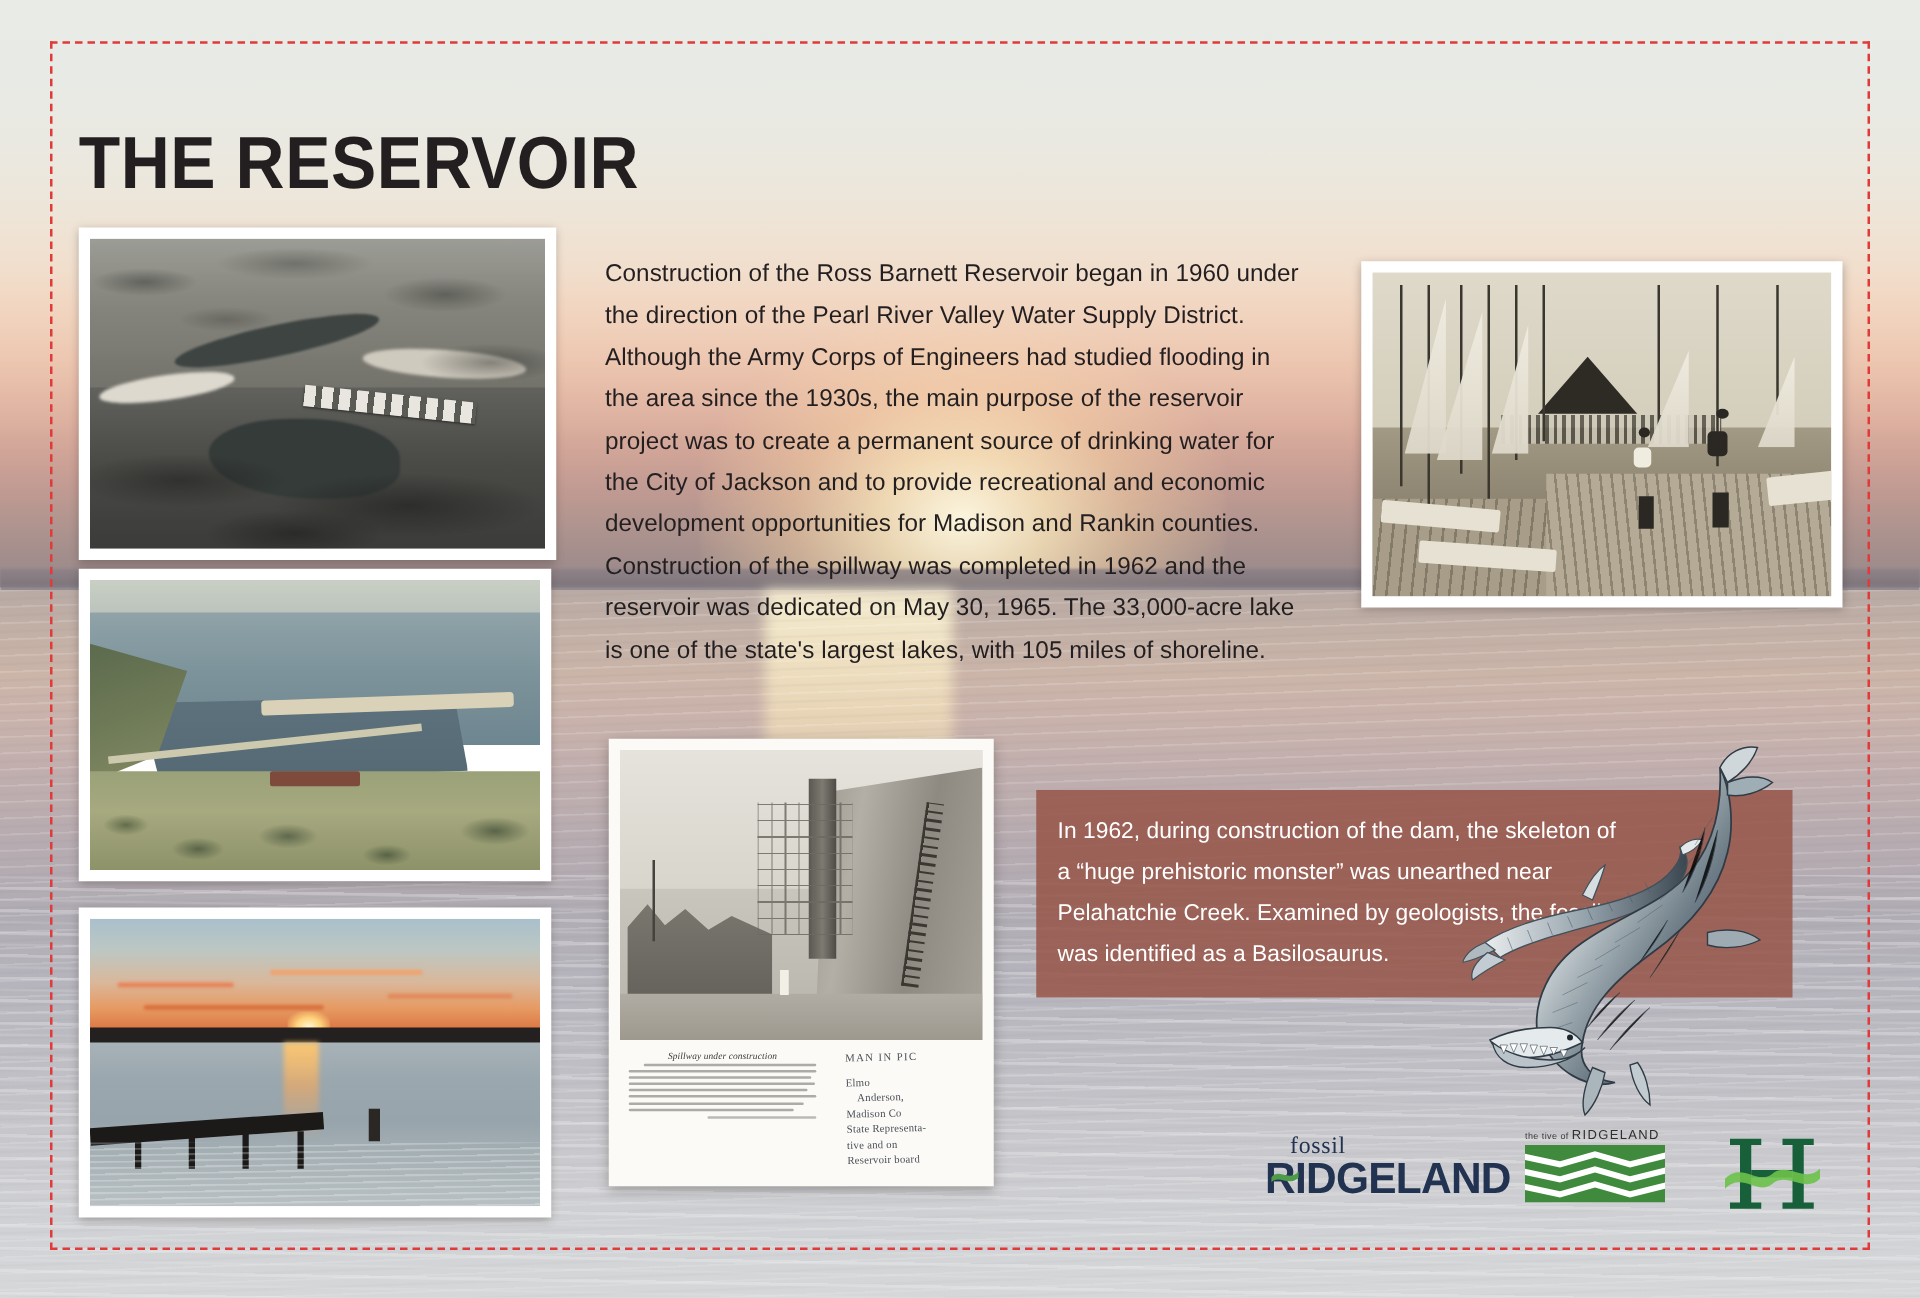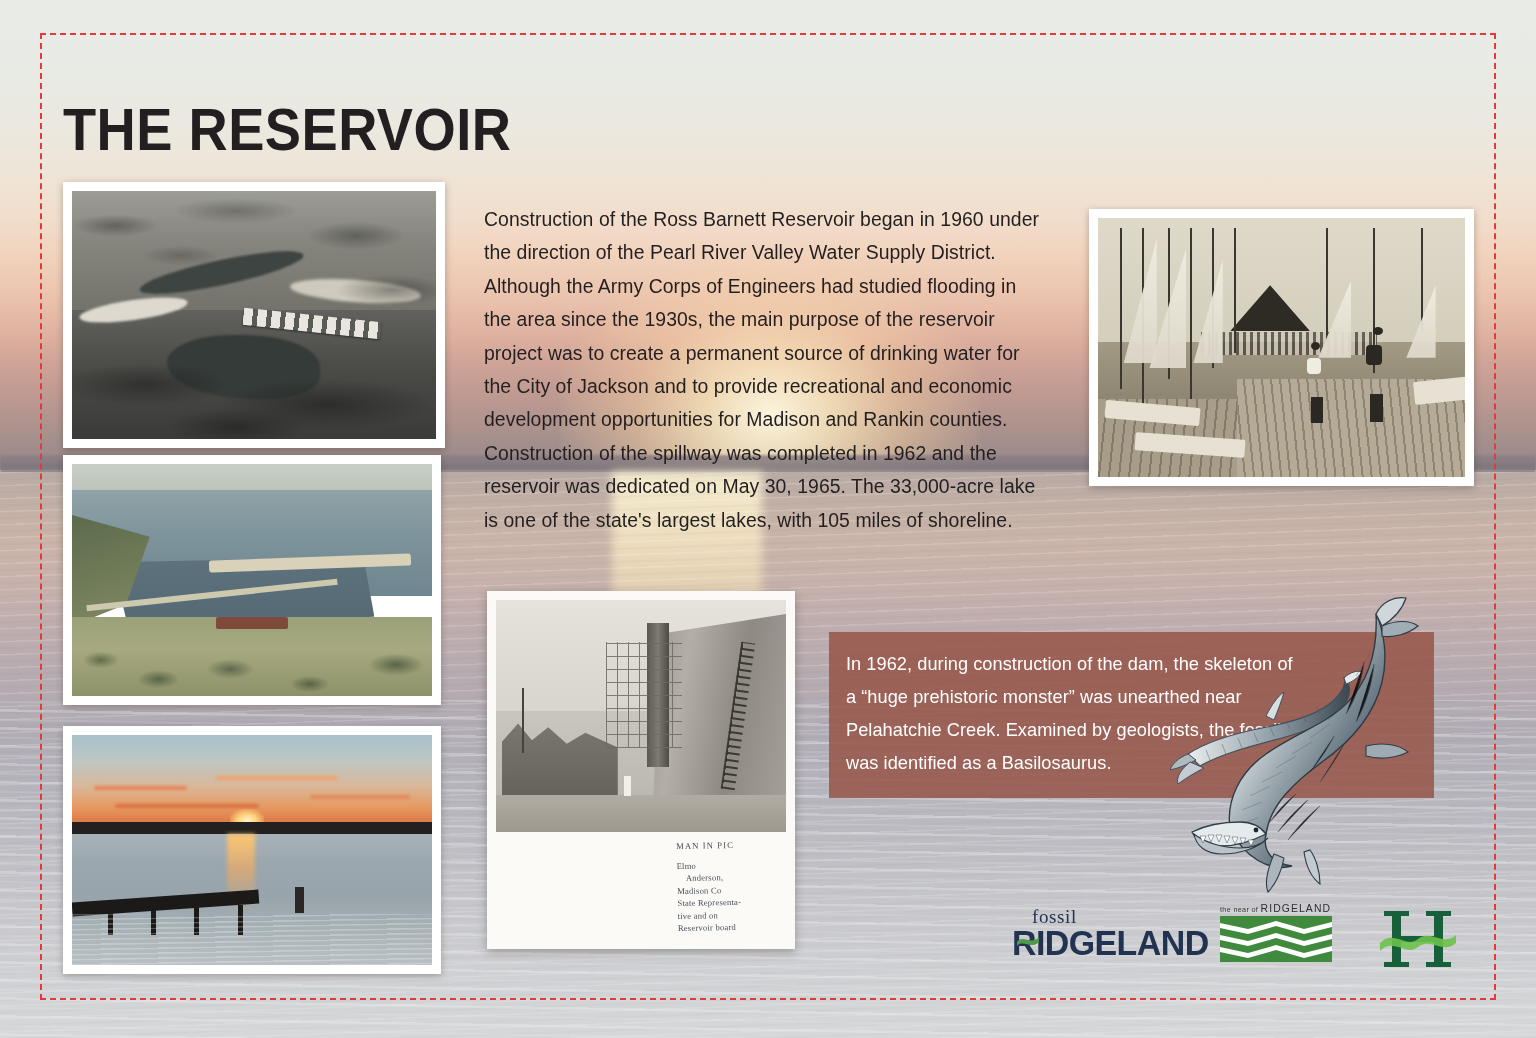--- a/index.html
+++ b/index.html
@@ -367,20 +367,34 @@
       <div class="sw-plant"></div>
       <div class="sw-wall"></div>
       <div class="sw-col"></div>
       <div class="sw-scaffold"></div>
       <div class="sw-ladder"></div>
       <div class="sw-crane"></div>
       <div class="sw-ground"></div>
       <div class="sw-worker"></div>
     </div>
 
+    <div class="clip-caption">
+      <div class="clip-headline">Spillway under construction</div>
+      <div class="clip-body" title="illegible micro-text">
+        <div class="clip-line" style="width:92%;margin-left:8%;"></div>
+        <div class="clip-line" style="width:100%;"></div>
+        <div class="clip-line" style="width:97%;"></div>
+        <div class="clip-line" style="width:99%;"></div>
+        <div class="clip-line" style="width:95%;"></div>
+        <div class="clip-line" style="width:100%;"></div>
+        <div class="clip-line" style="width:93%;"></div>
+        <div class="clip-line" style="width:88%;"></div>
+        <div class="clip-credit"></div>
+      </div>
+    </div>
 
     <div class="handwriting">
       <div class="hw-title">MAN IN PIC</div>
       <div>Elmo</div>
       <div class="hw-ind">Anderson,</div>
       <div>Madison Co</div>
       <div>State Representa-</div>
       <div>tive and on</div>
       <div>Reservoir board</div>
     </div>
@@ -486,21 +500,21 @@
     <div class="logo" id="logo-explore">
       <div class="ex-word">fossil</div>
       <div class="ex-main">RIDGELAND</div>
       <svg class="ex-swoosh" viewBox="0 0 22 13">
         <path d="M0 9 C6 1 14 13 22 4 L22 9 C14 17 6 6 0 13 Z" fill="#4e9c4a"></path>
       </svg>
     </div>
 
     <div class="logo" id="logo-city">
       <div class="city-top">
-        <span>the near of</span>
+        <span>the tive of</span>
         <b>RIDGELAND</b>
       </div>
       <svg class="flag" viewBox="0 0 112 46">
         <rect x="0" y="0" width="112" height="46" fill="#3f8a3c"></rect>
         <path d="M0 7 L28 13 L56 5 L84 13 L112 6 L112 11 L84 18 L56 10 L28 18 L0 12 Z" fill="#ffffff"></path>
         <path d="M0 19 L28 25 L56 17 L84 25 L112 18 L112 23 L84 30 L56 22 L28 30 L0 24 Z" fill="#ffffff"></path>
         <path d="M0 31 L28 37 L56 29 L84 37 L112 30 L112 35 L84 42 L56 34 L28 42 L0 36 Z" fill="#ffffff"></path>
       </svg>
     </div>
 

